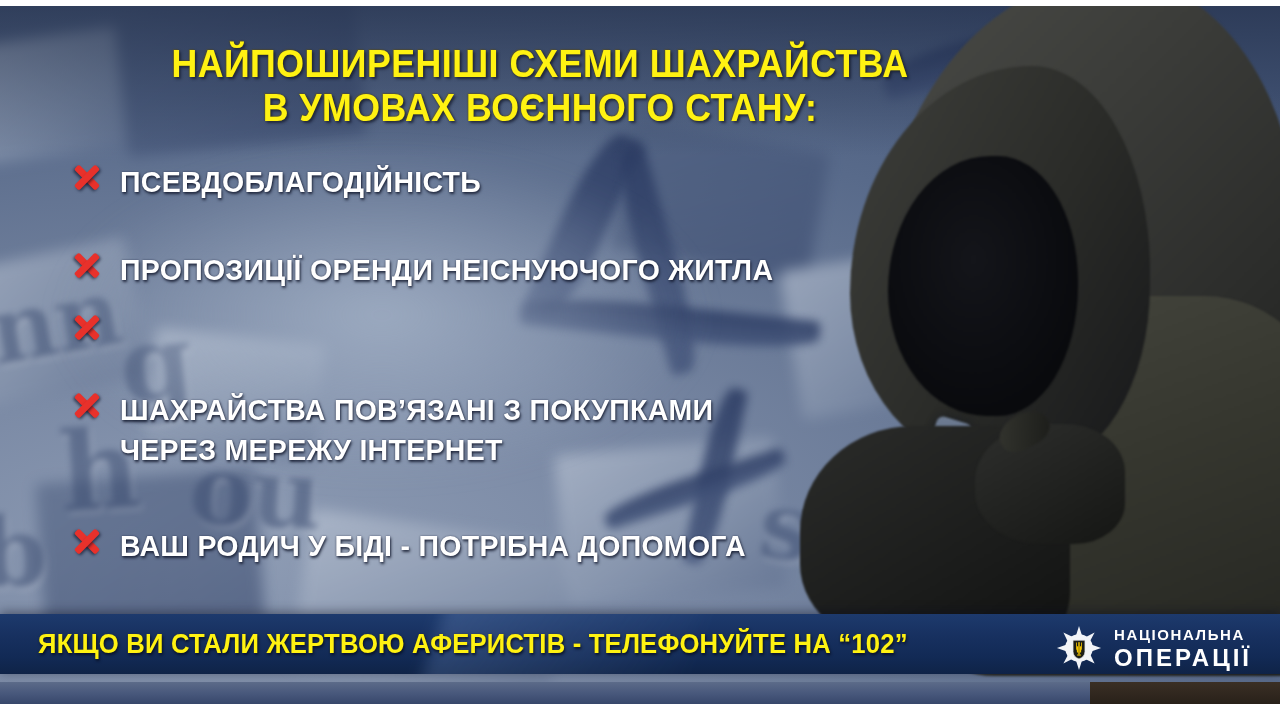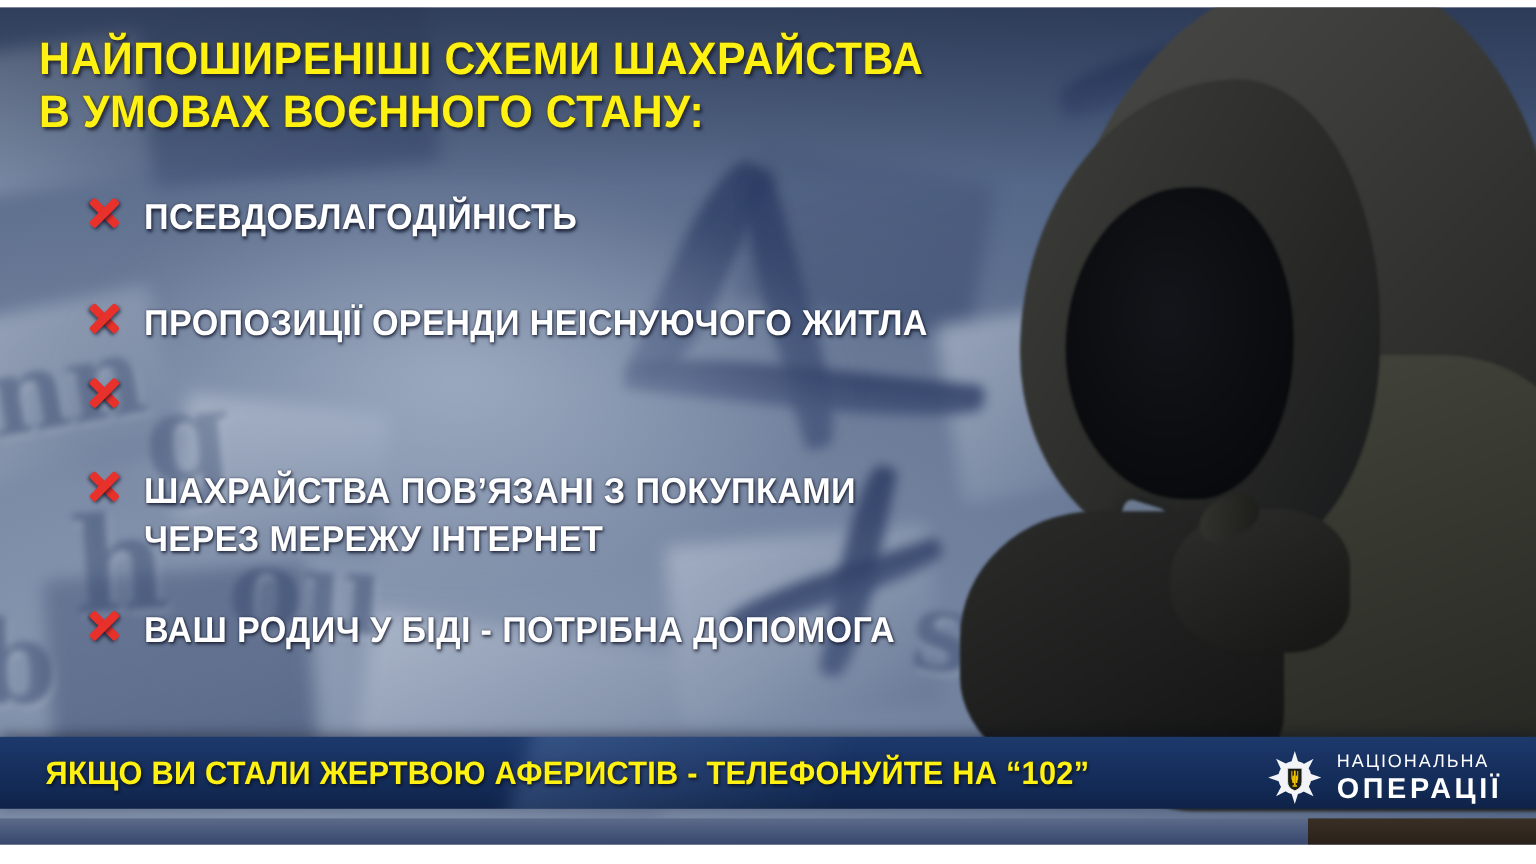--- a/index.html
+++ b/index.html
@@ -116,22 +116,22 @@
   }
   .hand-pale {
     left:118px; top:520px; width:90px; height:110px;
     background:linear-gradient(150deg,#b9a393,#8d7868 70%,#5e5045);
     border-radius:46% 38% 40% 44%;
     filter:blur(2px); opacity:.85;
   }
 
   
   .title-block {
-    position:absolute; left:0; top:22px; width:1080px;
-    text-align:left; z-index:30;
+    position:absolute; left:0; top:36px; width:1080px;
+    text-align:center; z-index:30;
   }
   .title-line {
     display:block;
     color:#FFF212;
     font-family:"Liberation Sans", sans-serif;
     font-weight:700;
     font-size:38px;
     line-height:44px;
     letter-spacing:.5px;
     transform:scaleX(.94);
@@ -202,21 +202,21 @@
     white-space:nowrap;
     text-shadow:1px 2px 3px rgba(6,12,30,.85), 0 0 2px rgba(80,70,0,.5);
   }
   .brand {
     position:absolute; right:28px; top:0; height:68px;
     display:flex; align-items:center; gap:12px;
   }
   .badge { width:46px; height:46px; position:relative; flex:0 0 46px; }
   .brand-words { display:flex; flex-direction:column; line-height:1; }
   .brand-top {
-    color:#ffffff; font-weight:400; font-size:15px; letter-spacing:1.6px;
+    color:#ffffff; font-weight:700; font-size:15px; letter-spacing:1.6px;
     white-space:nowrap;
   }
   .brand-bottom {
     color:#ffffff; font-weight:700; font-size:24px; letter-spacing:3px;
     white-space:nowrap; margin-top:4px;
   }
   
   .corner-dark {
     position:absolute; left:1090px; top:676px; width:190px; height:28px;
     background:linear-gradient(180deg,#3a2f25,#241d16); z-index:45;
@@ -309,21 +309,21 @@
       </div>
 
       <div class="list-row" style="top:248px;">
         <span class="xmark"></span>
         <span class="item-text">
           <span class="item-line">ШАХРАЙСТВА ПОВ’ЯЗАНІ З ПОКУПКАМИ</span>
           <span class="item-line">ЧЕРЕЗ МЕРЕЖУ ІНТЕРНЕТ</span>
         </span>
       </div>
 
-      <div class="list-row" style="top:364px;">
+      <div class="list-row" style="top:384px;">
         <span class="xmark"></span>
         <span class="item-text">
           <span class="item-line">ВАШ РОДИЧ У БІДІ - ПОТРІБНА ДОПОМОГА</span>
         </span>
       </div>
 
     </div>
 
     <div class="below-band"></div>
     <div class="corner-dark"></div>

